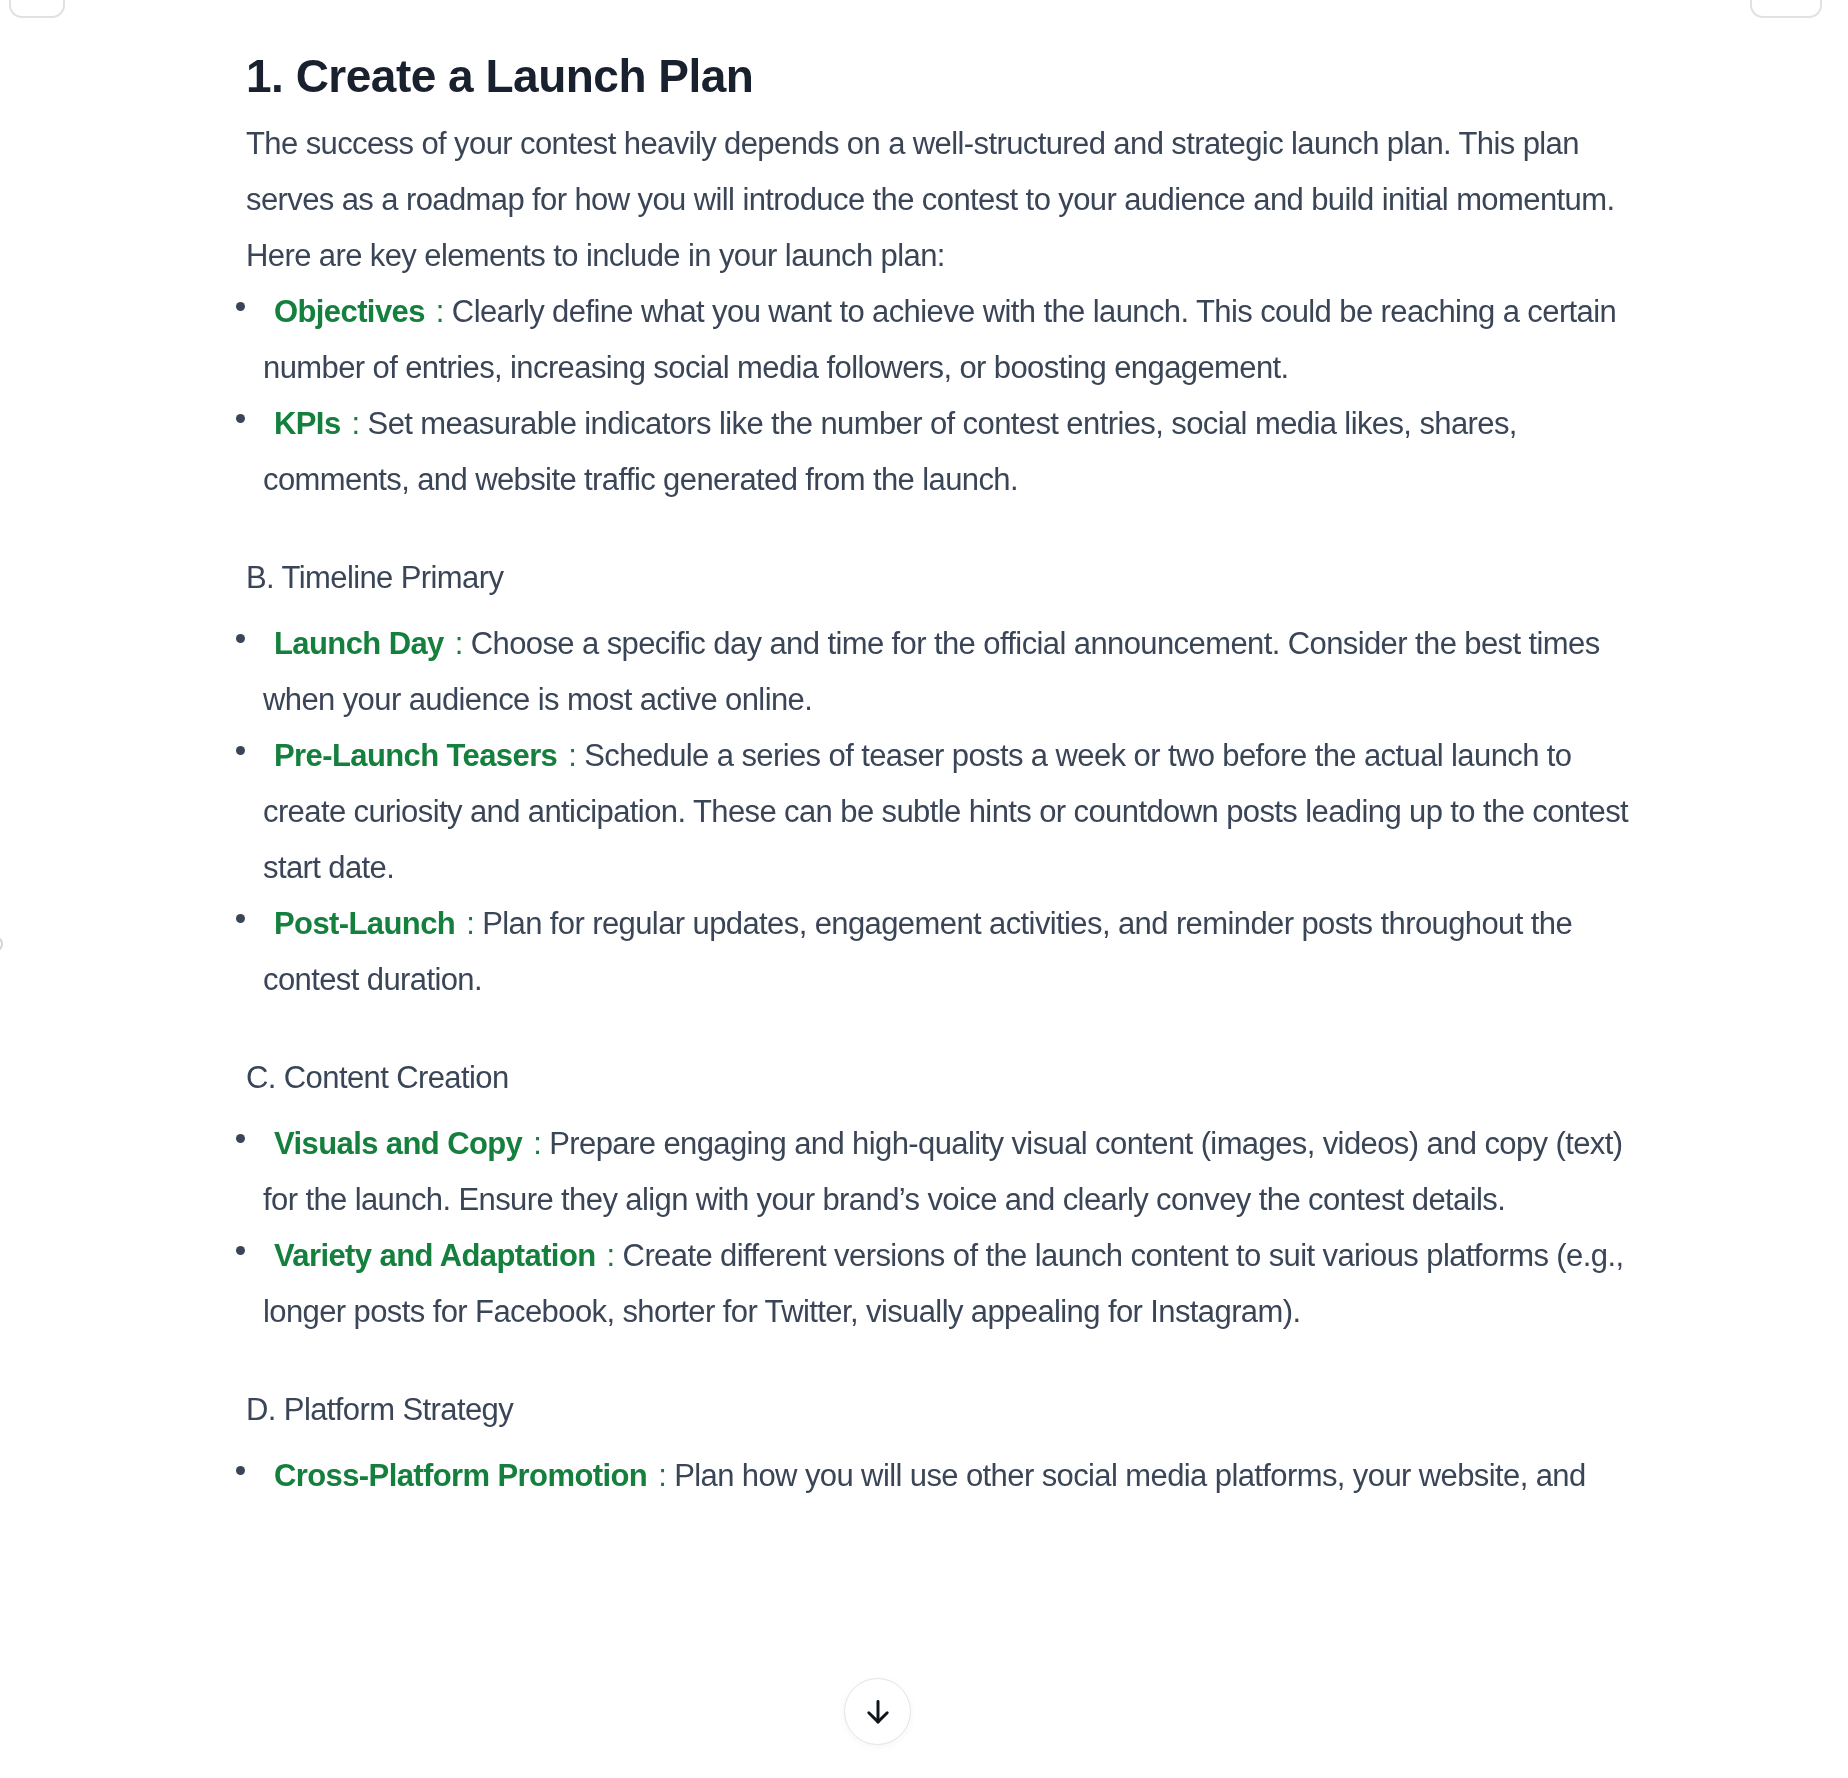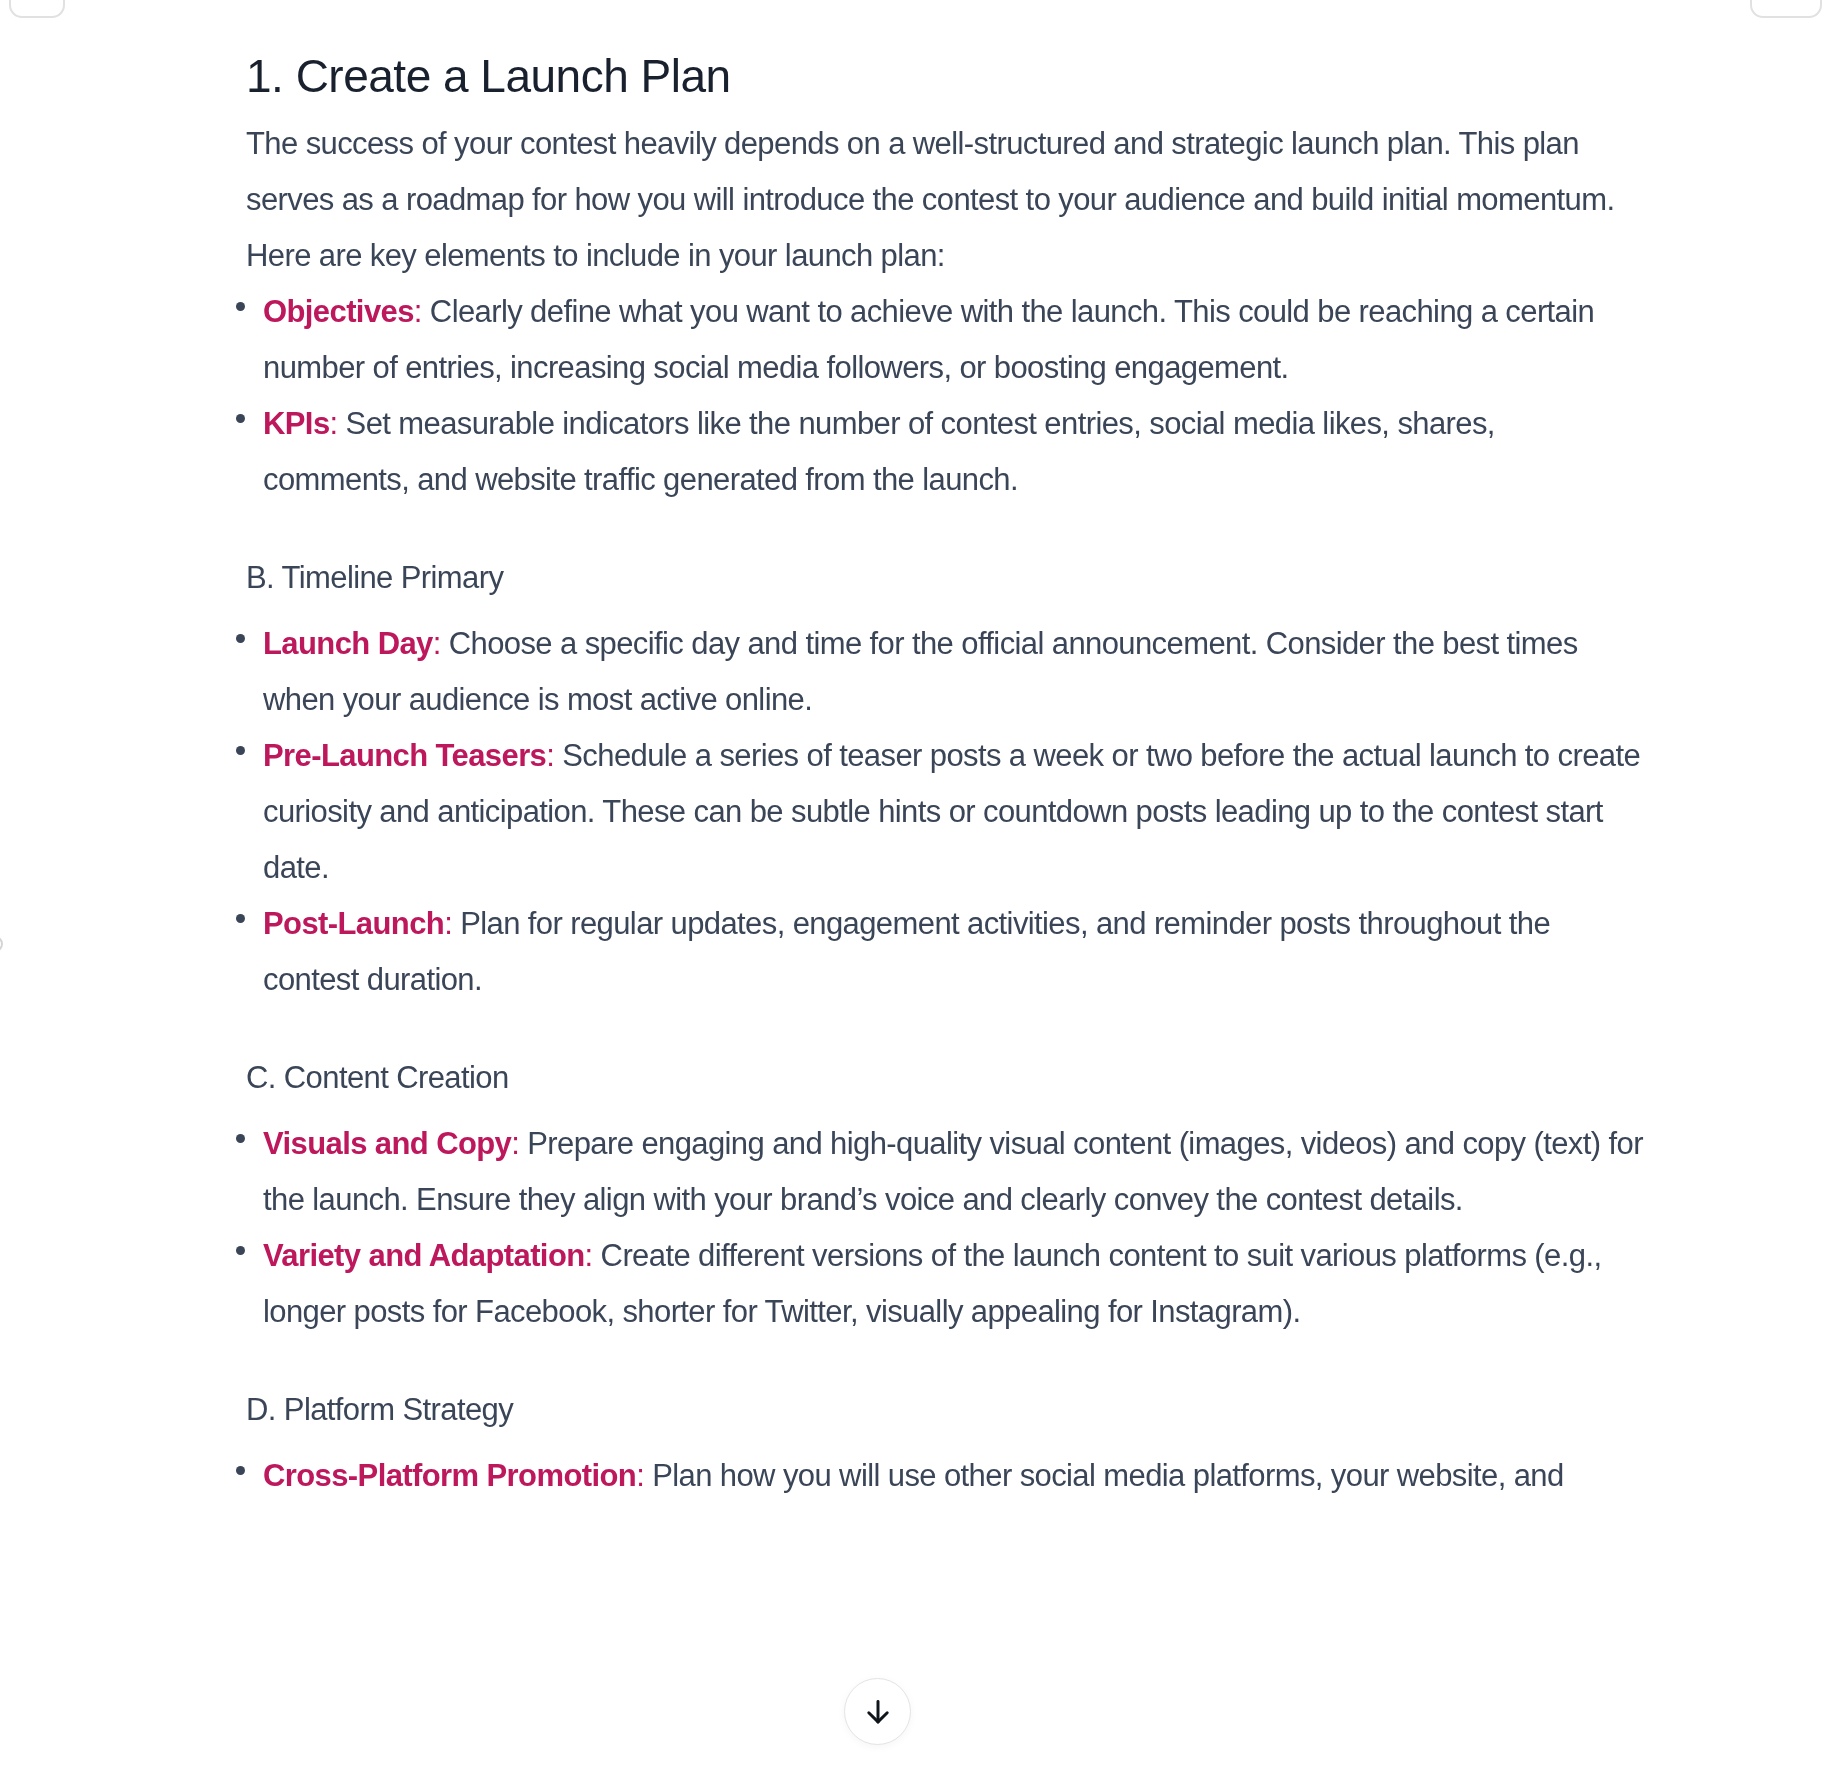--- a/index.html
+++ b/index.html
@@ -44,21 +44,21 @@
     width: 1400px;
     color: #3a4557;
     font-size: 31px;
     line-height: 56px;
     letter-spacing: -0.6px;
   }
 
   .title {
     font-size: 46px;
     line-height: 60px;
-    font-weight: 400;
+    font-weight: 700;
     color: #19212f;
     letter-spacing: -0.5px;
     margin: 8px 0 10px 0;
   }
 
   .intro { margin: 0; }
 
   .sec-heading { margin: 42px 0 10px 0; }
 
   ul.blist {
@@ -69,21 +69,21 @@
   ul.blist li { position: relative; margin: 0; }
   .dot {
     position: absolute;
     left: -27px;
     top: 18px;
     width: 9px;
     height: 9px;
     border-radius: 50%;
     background: #3a4557;
   }
-  strong, .sep { font-weight: 700; color: #be185d; }
+  strong, .sep { font-weight: 700; color: #15803d; margin-left: 11px; }
   .sep { font-weight: 400; }
 
   .scroll-btn {
     position: absolute;
     left: 844px;
     top: 1678px;
     width: 67px;
     height: 67px;
     border-radius: 50%;
     background: #ffffff;

